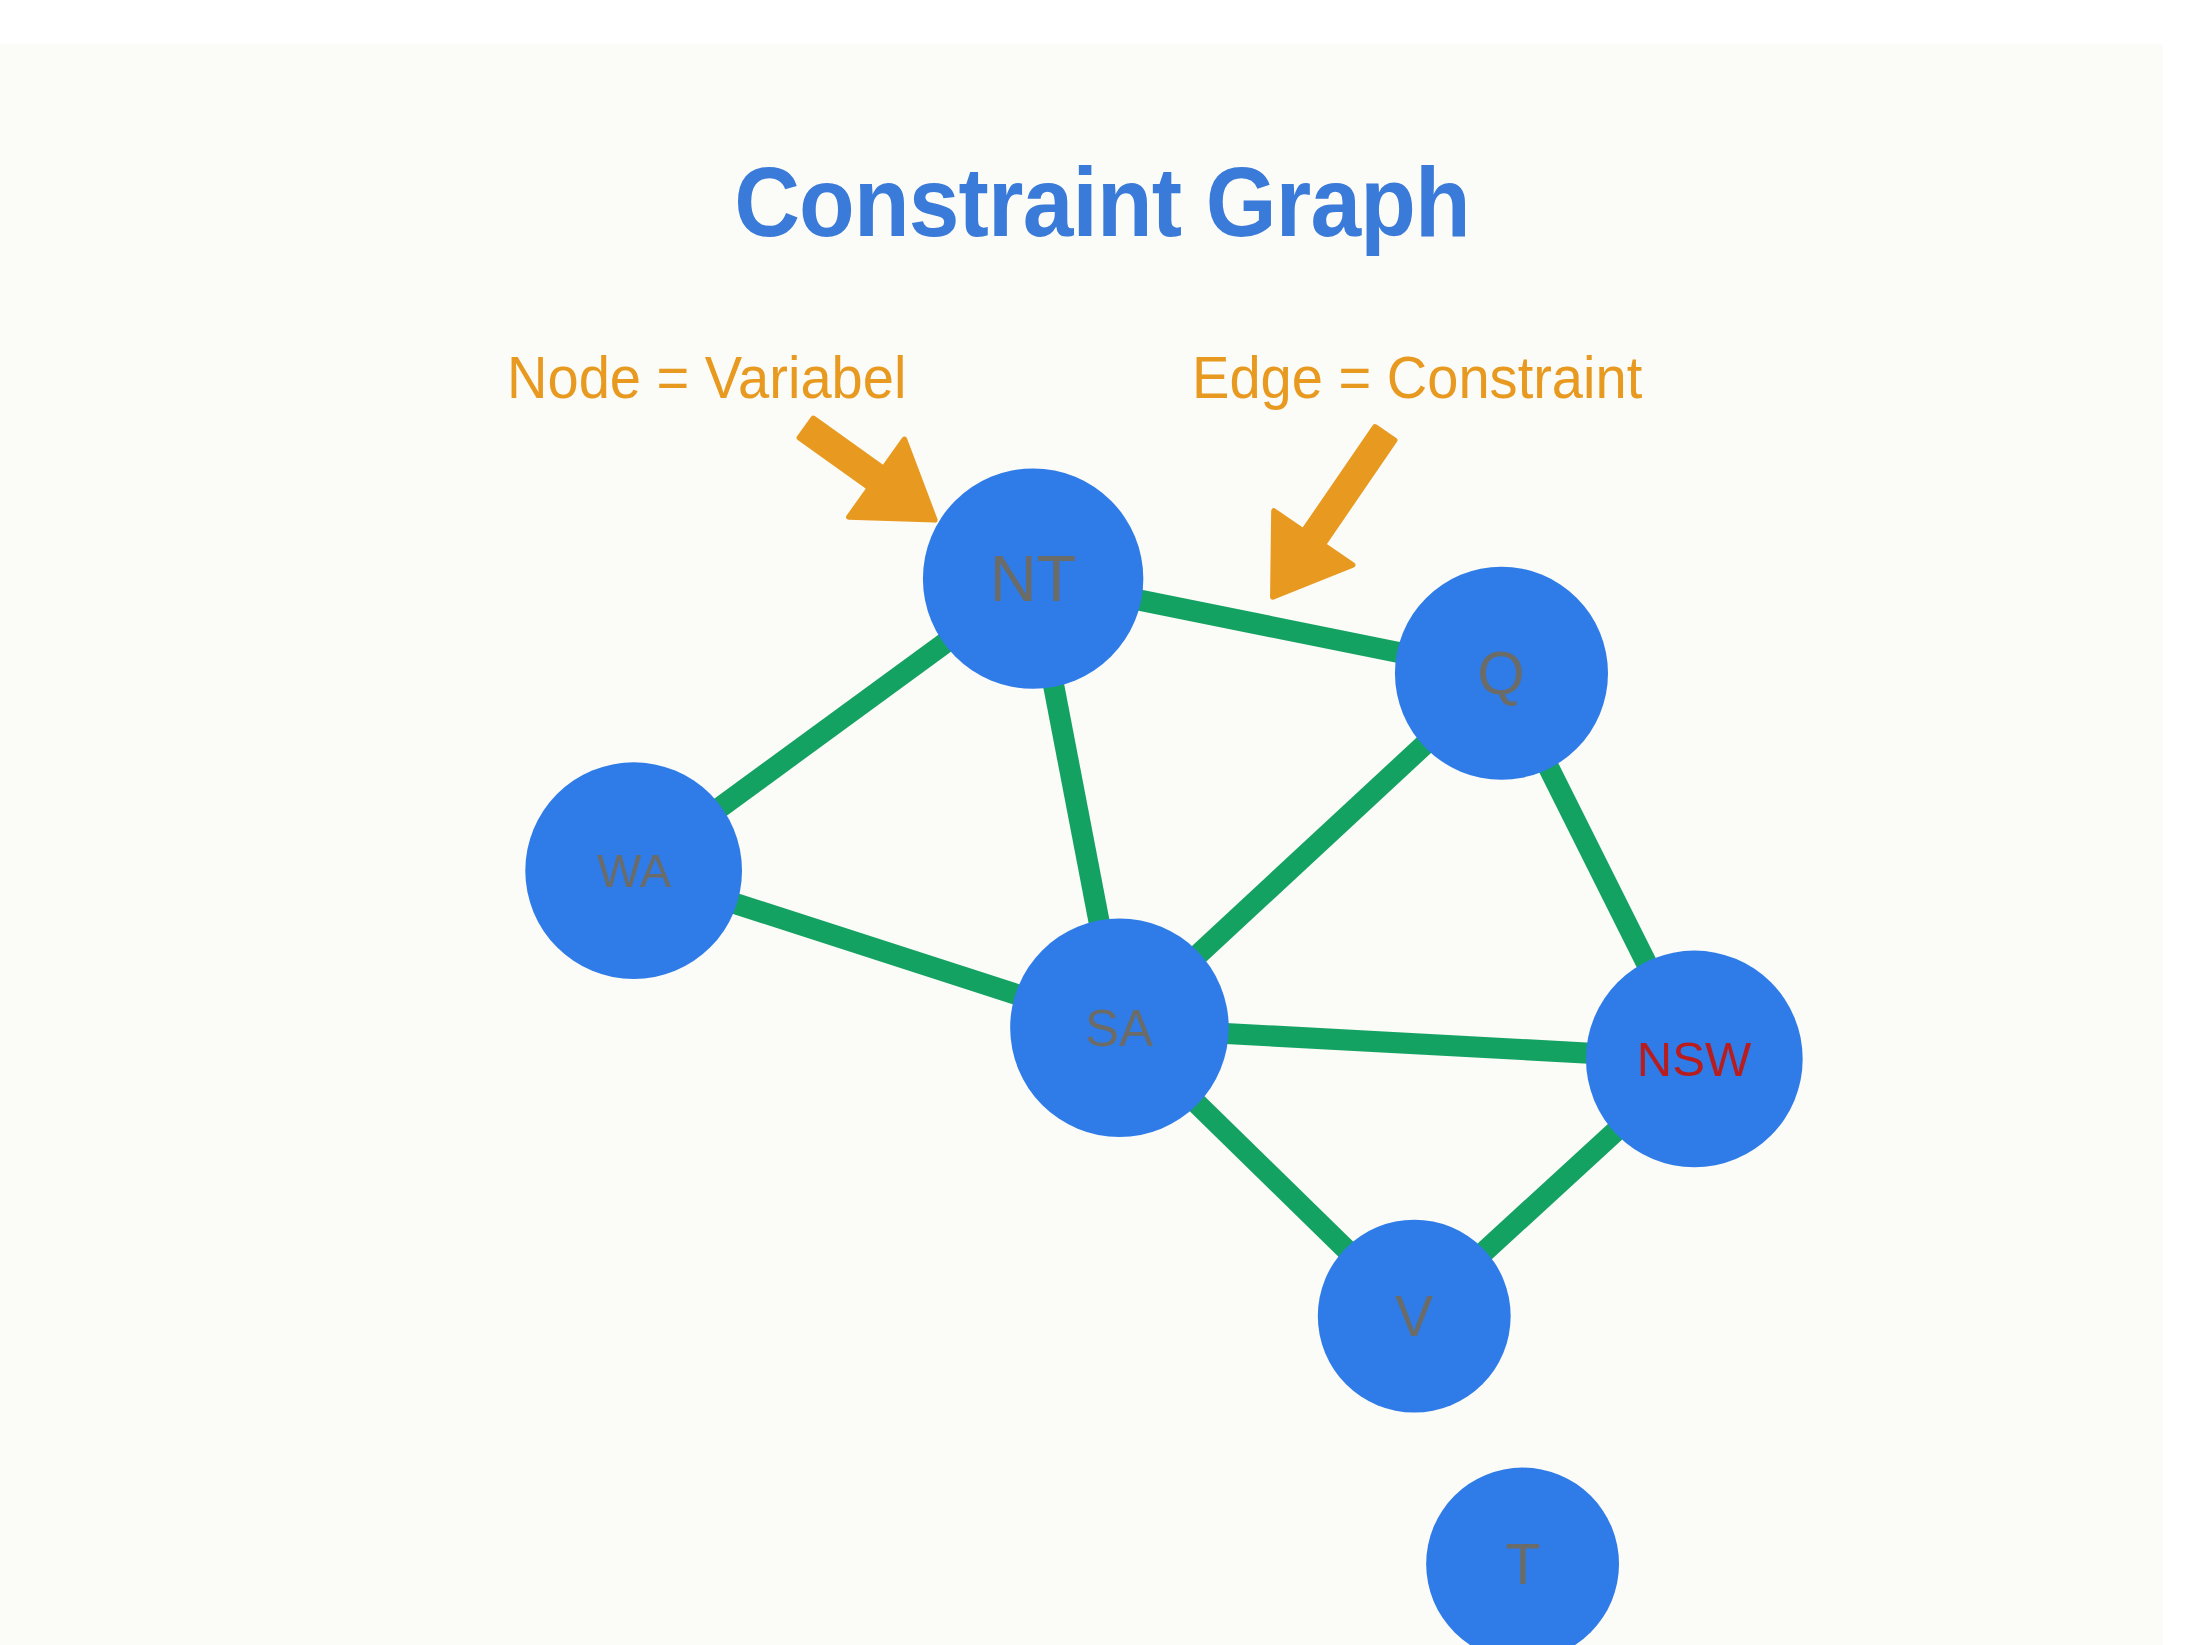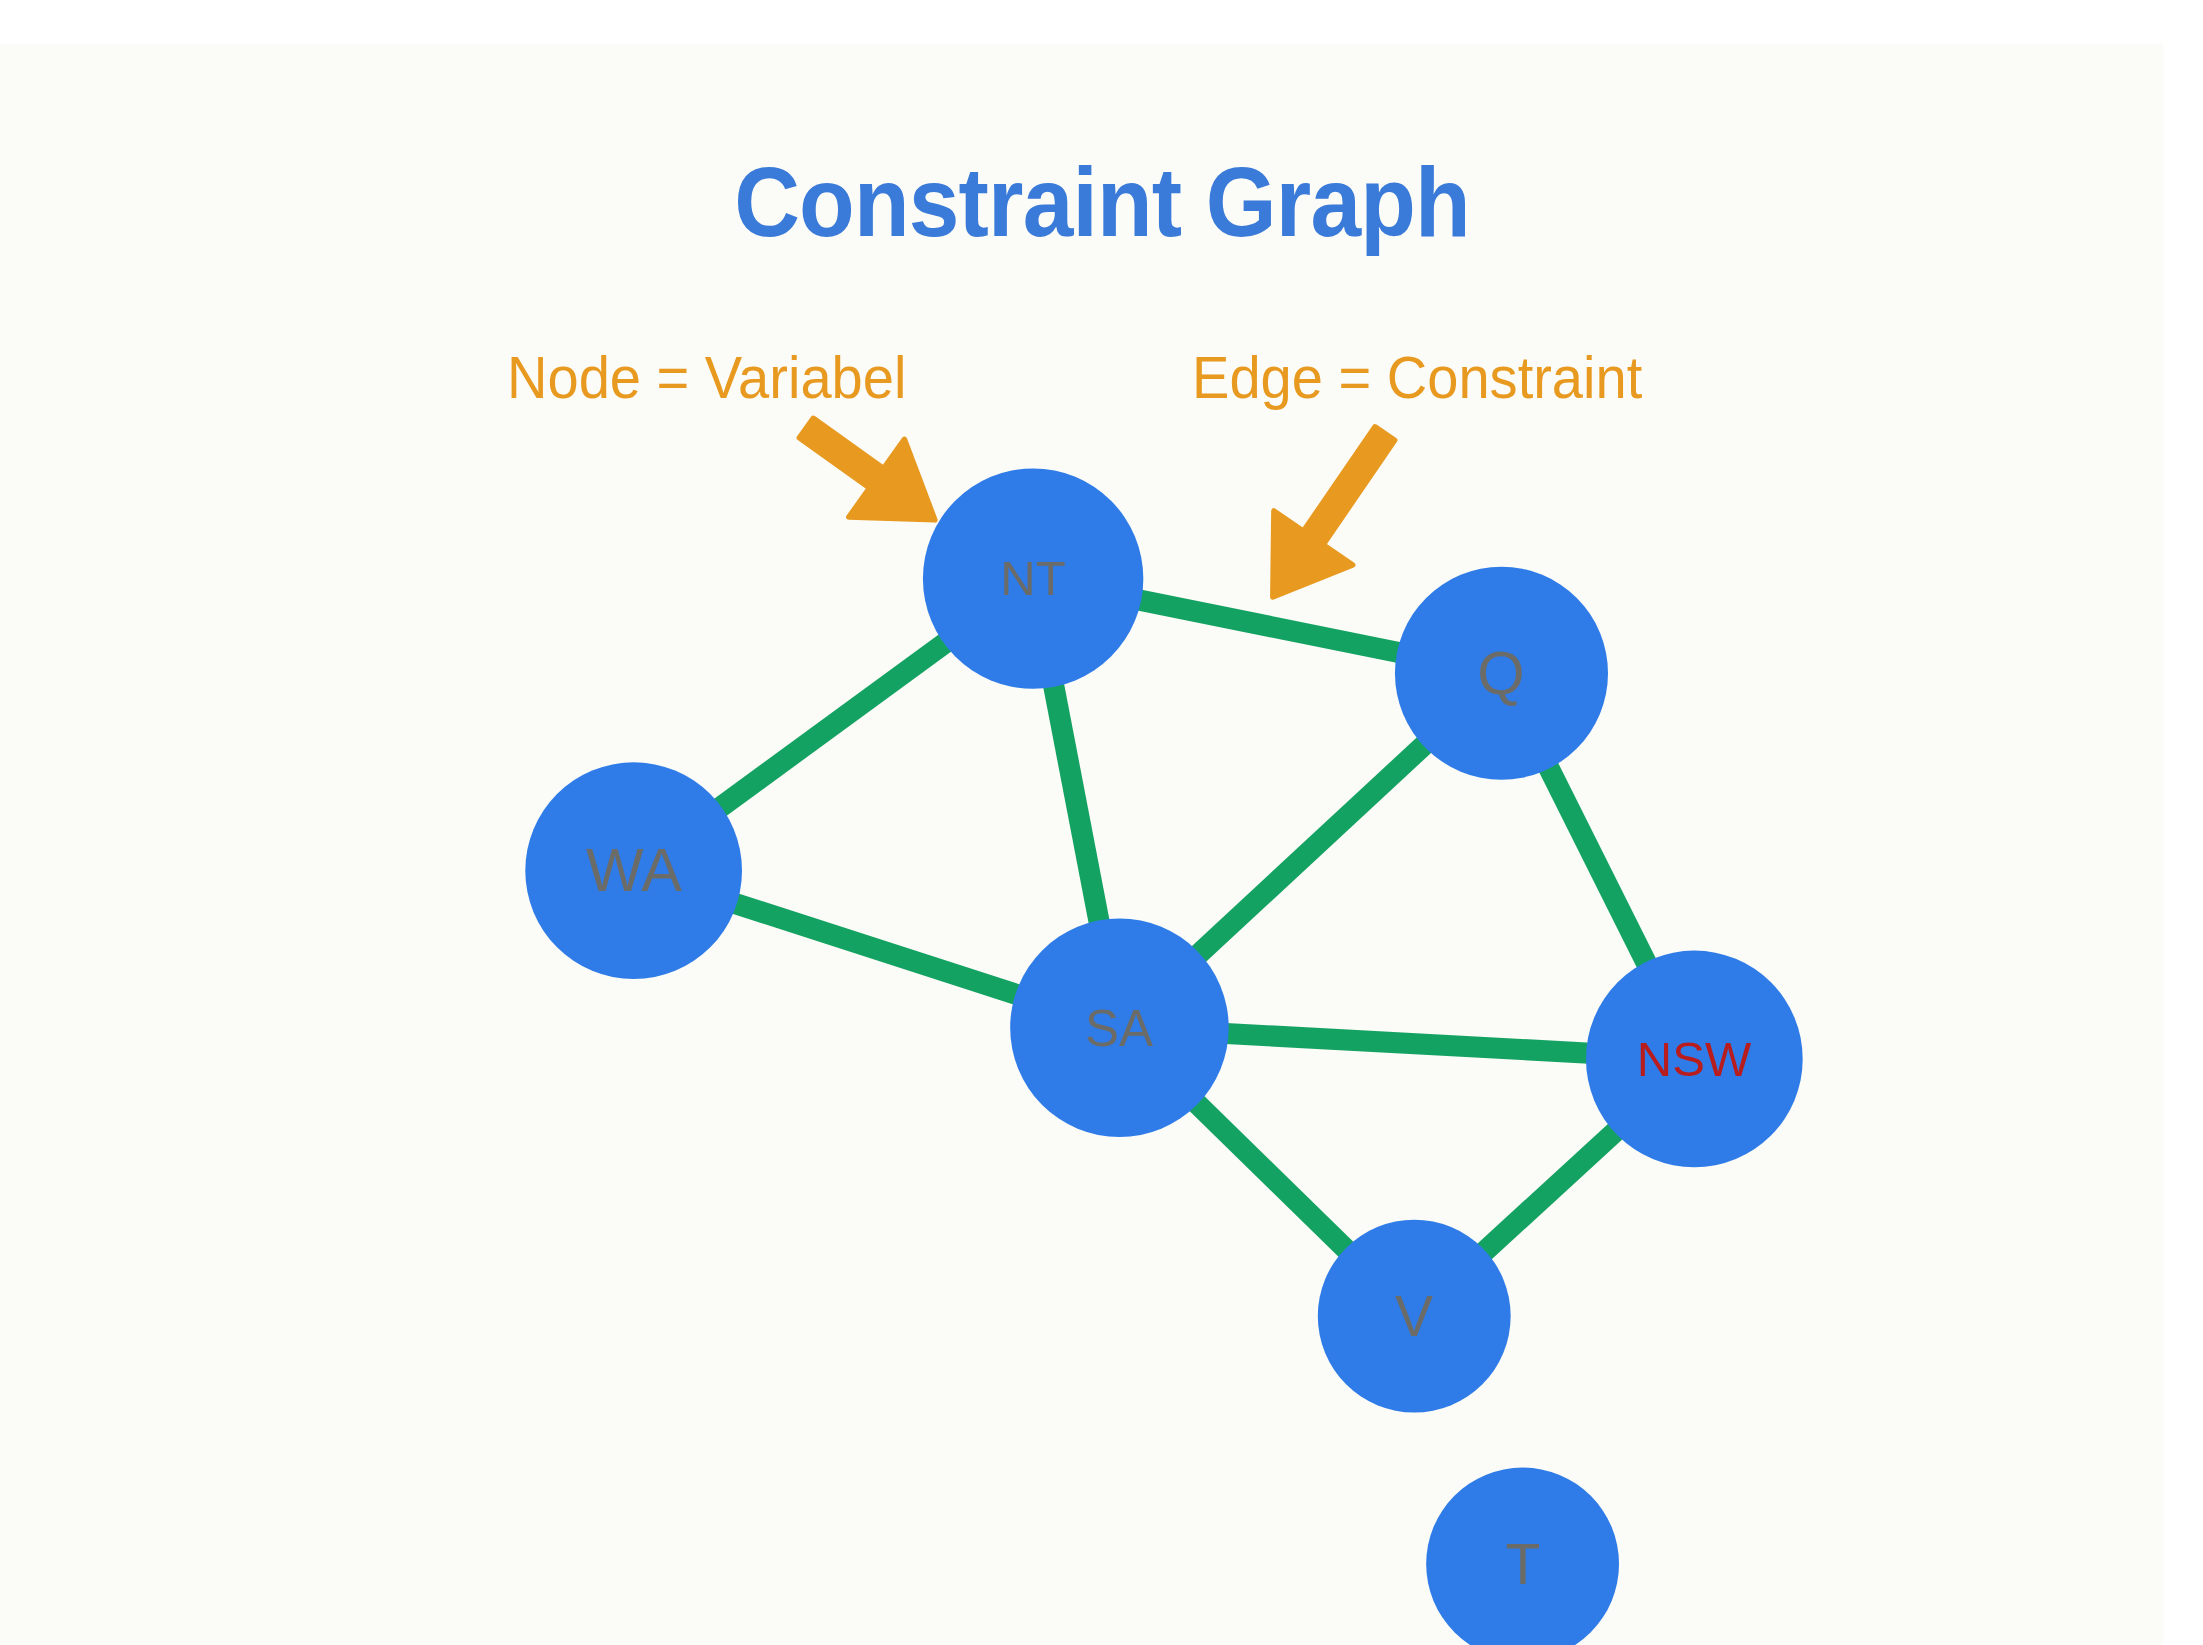--- a/index.html
+++ b/index.html
@@ -102,23 +102,23 @@
         <circle cx="1540" cy="1385" r="105" fill="#2f7ce8"></circle>
         <circle cx="1658" cy="1655" r="105" fill="#2f7ce8"></circle>
       </g>
     <g id="arrows-layer">
         <polygon points="870.4,428.6 947.0,483.2 924.3,515.0 1018.0,518.0 984.8,430.3 962.1,462.1 885.6,407.4" fill="#e89a20" stroke="#e89a20" stroke-width="6" stroke-linejoin="round"></polygon>
         <polygon points="1497.3,416.7 1419.4,530.3 1387.2,508.3 1386.0,602.0 1473.0,567.1 1440.8,545.0 1518.7,431.3" fill="#e89a20" stroke="#e89a20" stroke-width="6" stroke-linejoin="round"></polygon>
       </g>
   </svg>
 
   <div id="labels-layer">
-      <div class="node-label" style="left: 1033px; top: 534px; font-size: 49px; color: rgb(107, 107, 104);">NT</div>
+      <div class="node-label" style="left: 1033px; top: 534px; font-size: 65px; color: rgb(107, 107, 104);">NT</div>
       <div class="node-label" style="left: 1501px; top: 629px; font-size: 61px; color: rgb(107, 107, 104);">Q</div>
-      <div class="node-label" style="left: 634px; top: 826px; font-size: 61px; color: rgb(107, 107, 104);">WA</div>
+      <div class="node-label" style="left: 634px; top: 826px; font-size: 47px; color: rgb(107, 107, 104);">WA</div>
       <div class="node-label" style="left: 1119px; top: 984px; font-size: 51px; color: rgb(107, 107, 104);">SA</div>
       <div class="node-label" style="left: 1694px; top: 1015px; font-size: 49px; color: #b91c1c;">NSW</div>
       <div class="node-label" style="left: 1414px; top: 1272px; font-size: 57px; color: rgb(107, 107, 104);">V</div>
       <div class="node-label" style="left: 1523px; top: 1520px; font-size: 57px; color: rgb(107, 107, 104);">T</div>
     </div>
 
 </div>
 
 
 </body></html>

